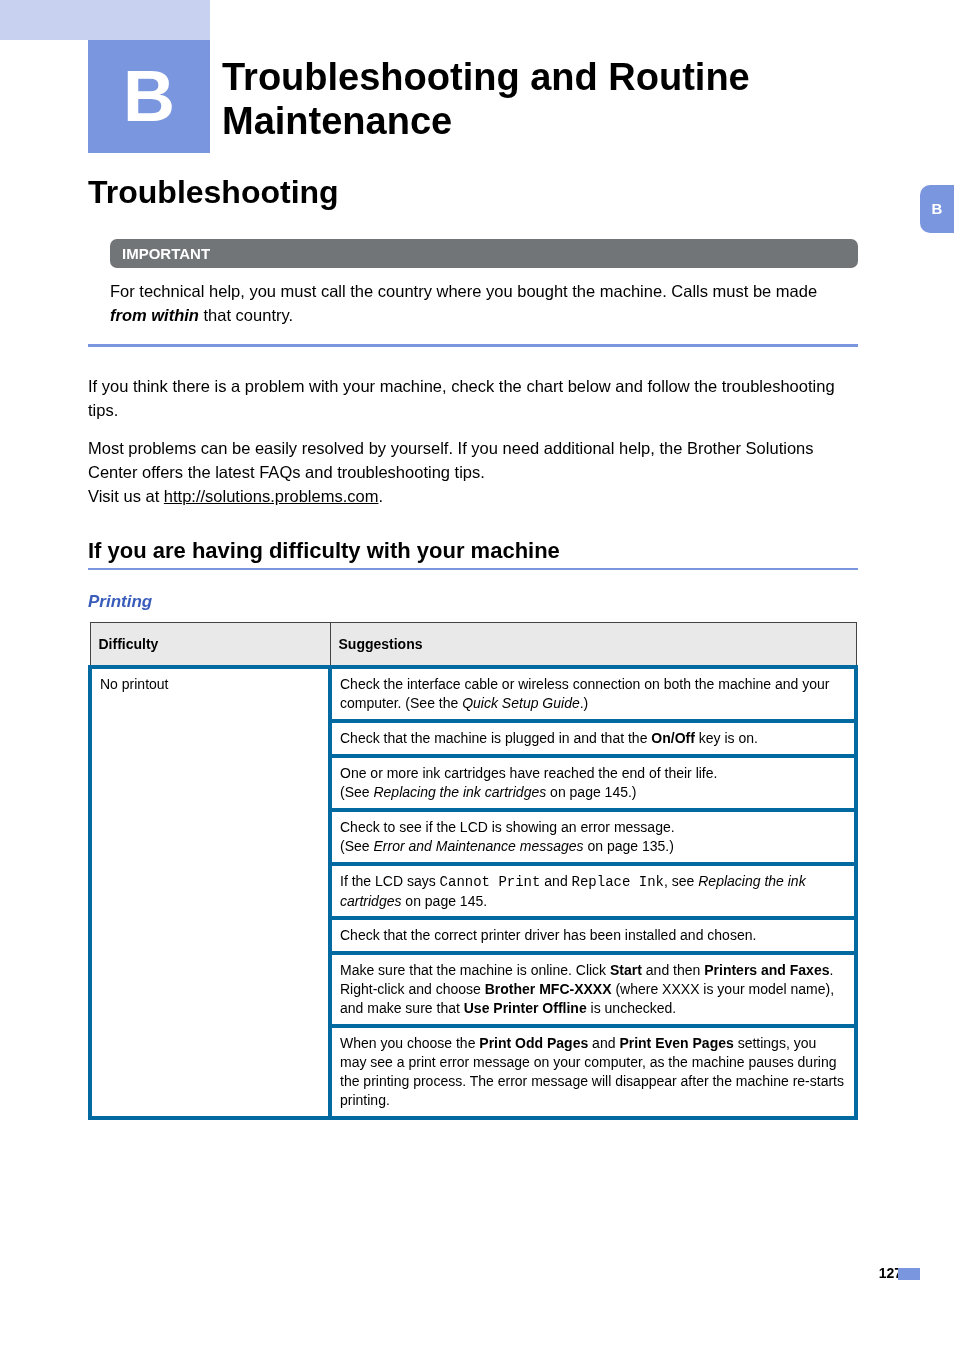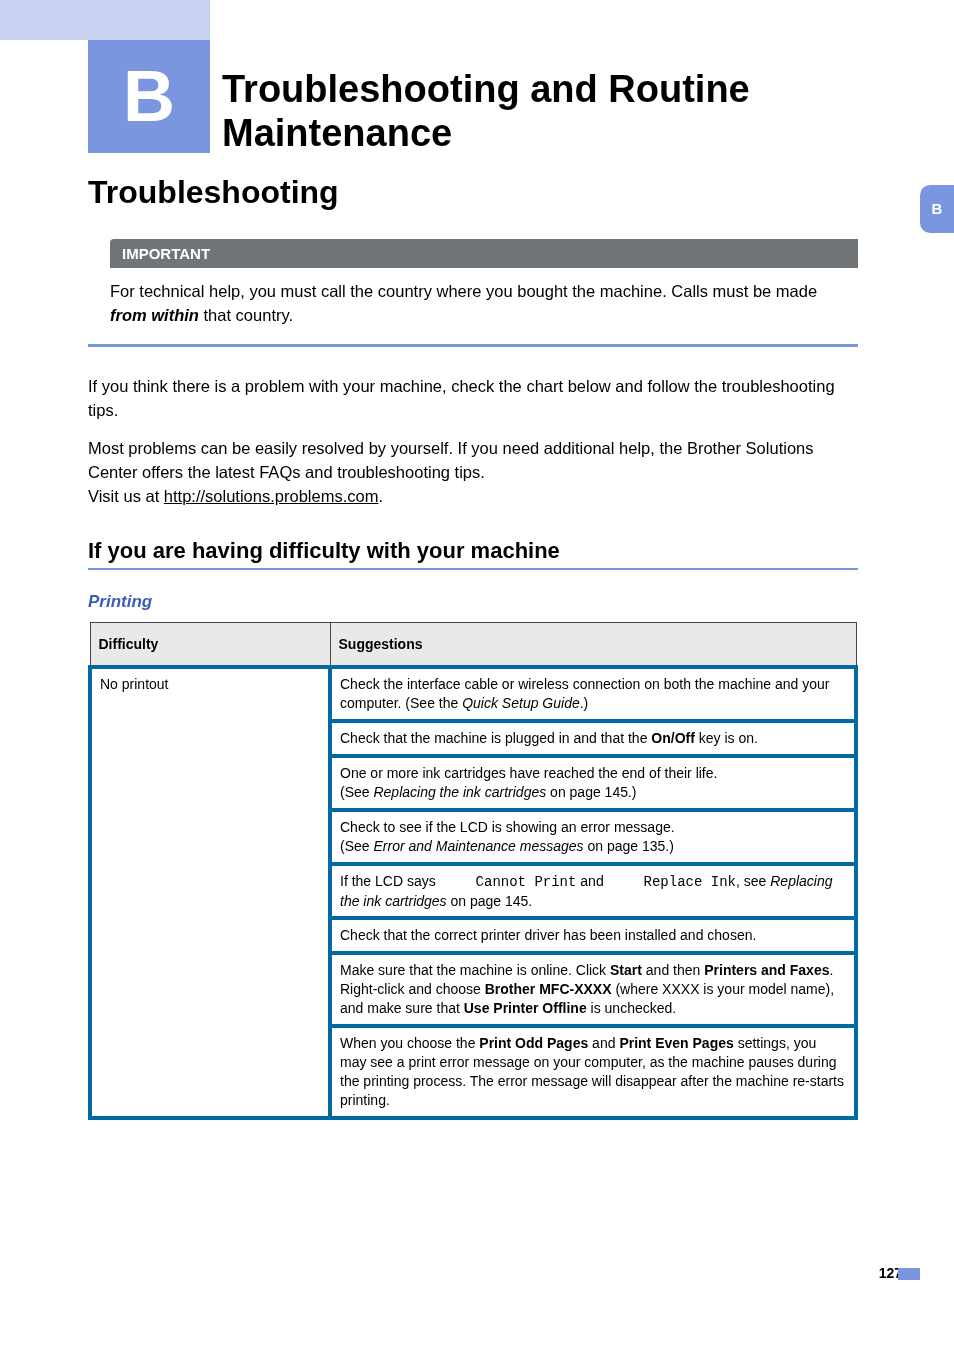--- a/index.html
+++ b/index.html
@@ -23,21 +23,21 @@
     width: 122px; height: 113px;
     background: #7a96de;
     color: #fff;
     font-weight: bold;
     font-size: 72px;
     line-height: 113px;
     text-align: center;
   }
   .chapter-title {
     position: absolute;
-    left: 222px; top: 68px;
+    left: 222px; top: 56px;
     font-size: 38px;
     font-weight: bold;
     color: #000;
     line-height: 1.15;
     max-width: 630px;
   }
   .side-tab {
     position: absolute;
     right: 0; top: 185px;
     width: 34px; height: 48px;
@@ -65,20 +65,21 @@
     margin-bottom: 28px;
   }
   .important-header {
     background: #717578;
     color: #fff;
     font-weight: bold;
     font-size: 15px;
     padding: 6px 12px;
     margin-left: 22px;
     border-top-left-radius: 4px;
+    border-radius: 7px;
   }
   .important-body {
     padding: 12px 22px 16px 22px;
     font-size: 16.5px;
     line-height: 1.45;
   }
   .para {
     font-size: 16.5px;
     line-height: 1.45;
     margin-bottom: 14px;
@@ -110,21 +111,21 @@
     font-weight: bold;
     padding: 13px 8px;
     border: 1px solid #444;
   }
   table.tbl td {
     border: 4px solid #0369a1;
     padding: 6px 8px;
     vertical-align: top;
     line-height: 1.35;
   }
-  .mono { font-family: "Courier New", monospace; margin-left: 36px; }
+  .mono { font-family: "Courier New", monospace; }
   .italic { font-style: italic; }
   .bold { font-weight: bold; }
   .page-num {
     position: absolute;
     right: 52px;
     bottom: 70px;
     font-size: 14px;
     font-weight: bold;
     color: #000;
   }

